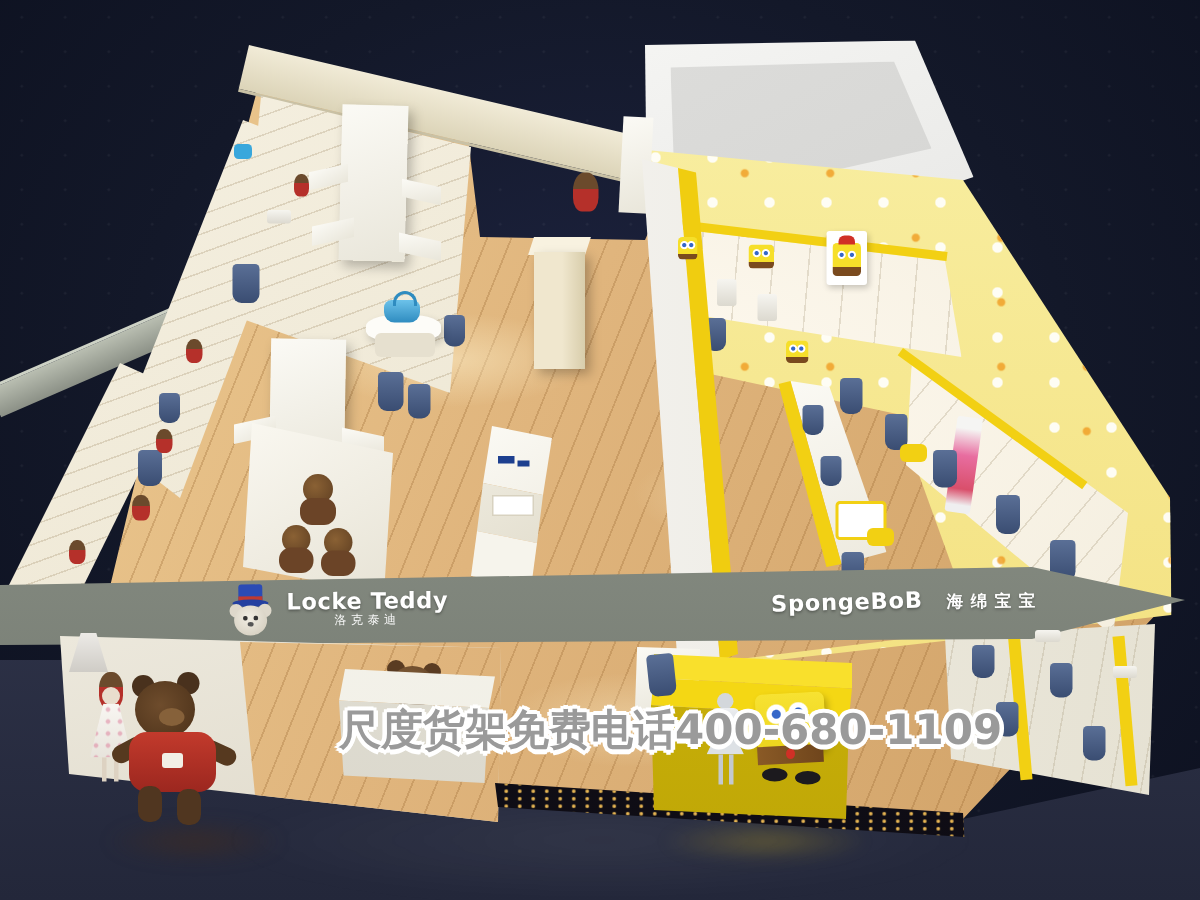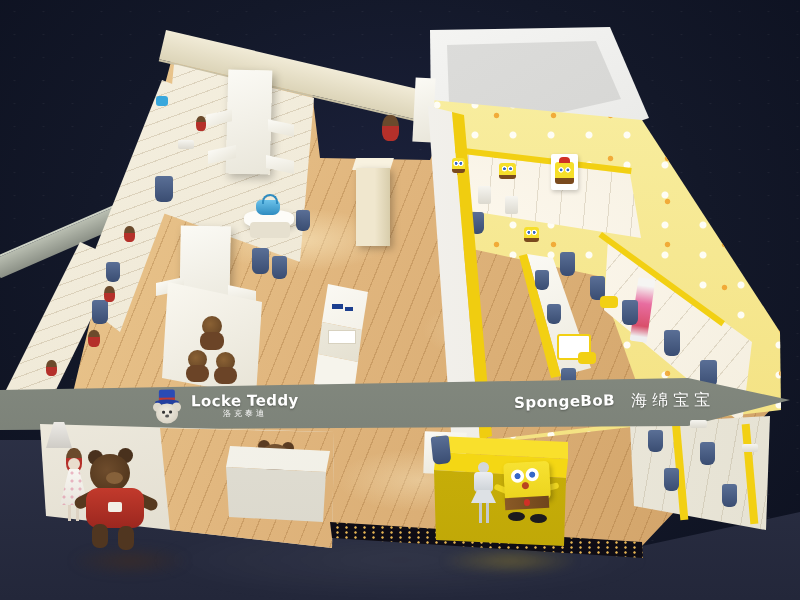--- a/index.html
+++ b/index.html
@@ -34,21 +34,21 @@
        background-size:57px 43px, 38px 30px, 100% 100%;
        background-position:12px 8px, 0 0, 0 0;}
   .yellow{background:#f2d013;}
   
   .brand{display:flex;align-items:center;gap:9px;color:#fff;}
   .brand .col{display:flex;flex-direction:column;align-items:center;line-height:1.1;}
   .lt-name{font-size:15px;font-weight:bold;letter-spacing:.4px;text-shadow:0 1px 2px rgba(0,0,0,.35);}
   .lt-zh{font-size:8px;letter-spacing:3px;opacity:.95;}
   .sb-name{font-size:15px;font-weight:bold;letter-spacing:.5px;transform:rotate(-1deg);
            text-shadow:0 1px 2px rgba(0,0,0,.35);}
-  .sb-zh{font-size:16px;font-weight:normal;letter-spacing:5px;text-shadow:0 1px 2px rgba(0,0,0,.3);text-align:right;}
+  .sb-zh{font-size:11px;font-weight:bold;letter-spacing:5px;text-shadow:0 1px 2px rgba(0,0,0,.3);text-align:right;}
   
   #watermark{font-size:28px;font-weight:bold;color:#9a9a9a;white-space:nowrap;
      text-shadow:-2px -2px 0 #fff,2px -2px 0 #fff,-2px 2px 0 #fff,2px 2px 0 #fff,
                  0 -3px 0 #fff,0 3px 0 #fff,-3px 0 0 #fff,3px 0 0 #fff;}
 </style>
 </head>
 <body>
 
 <div id="canvas">
 
@@ -347,14 +347,15 @@
   <div class="abs yellow" style="left:746px;top:424px;width:8px;height:100px;transform:rotate(-5deg);z-index:25;"></div>
   <div class="abs" style="left:0;top:0;width:800px;height:600px;z-index:26;pointer-events:none;">
     <div class="denim" style="left:648px;top:430px;width:15px;height:22px;"></div>
     <div class="denim" style="left:664px;top:468px;width:15px;height:23px;"></div>
     <div class="denim" style="left:700px;top:442px;width:15px;height:23px;"></div>
     <div class="denim" style="left:722px;top:484px;width:15px;height:23px;"></div>
     <div class="whiteitem" style="left:690px;top:420px;width:17px;height:8px;"></div>
     <div class="whiteitem" style="left:742px;top:444px;width:16px;height:8px;"></div>
   </div>
 
+  <div id="watermark" class="abs" style="left:226px;top:468px;z-index:60;">尺度货架免费电话400-680-1109</div>
 
 </div>
 
 </body></html>

